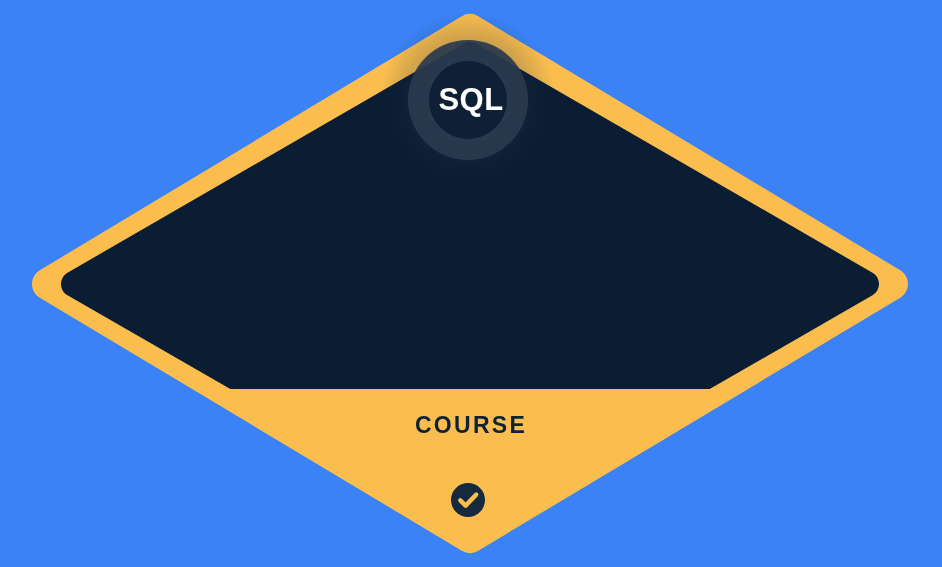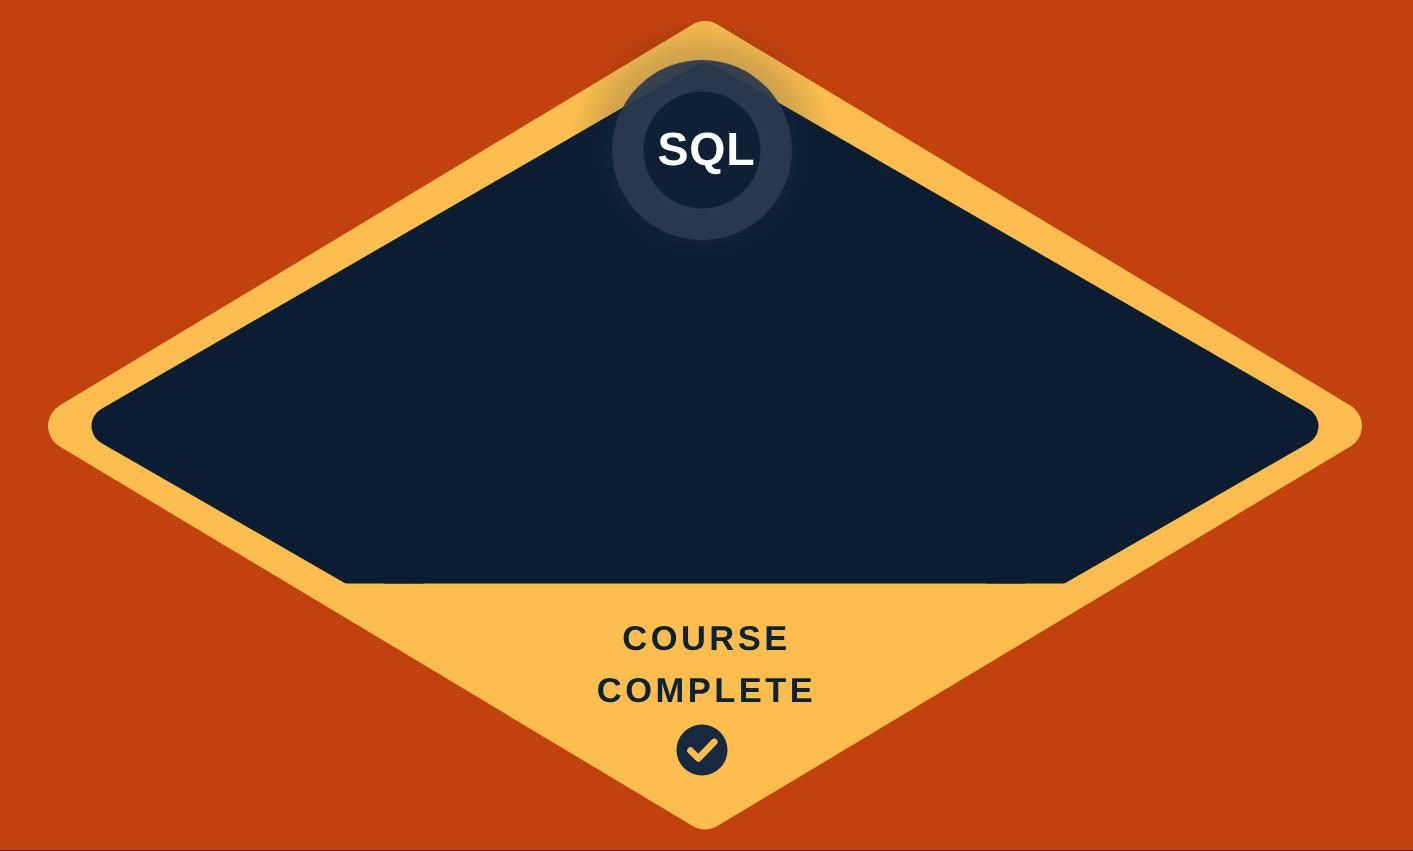--- a/index.html
+++ b/index.html
@@ -11,21 +11,21 @@
     width: 942px;
     height: 567px;
     overflow: hidden;
     font-family: "Liberation Sans", sans-serif;
   }
 
   #badge-stage {
     position: relative;
     width: 942px;
     height: 567px;
-    background: #c2410c;
+    background: #3b82f6;
   }
 
   #badge-svg {
     position: absolute;
     left: 0;
     top: 0;
     width: 942px;
     height: 567px;
     display: block;
   }
@@ -114,16 +114,15 @@
       <circle cx="468" cy="500" r="17" fill="#16293F"></circle>
       <path d="M 460.3 500.4 L 465.6 505.6 L 476.2 494.6" fill="none" stroke="#FBBE4E" stroke-width="4.4" stroke-linecap="round" stroke-linejoin="round"></path>
     </g>
   </svg>
 
   <div class="overlay" id="sql-chip-label">SQL</div>
 
 
   <div class="overlay" id="status-block">
     <span class="status-line">COURSE</span>
-    <span class="status-line">COMPLETE</span>
   </div>
 
 </div>
 
 </body></html>

